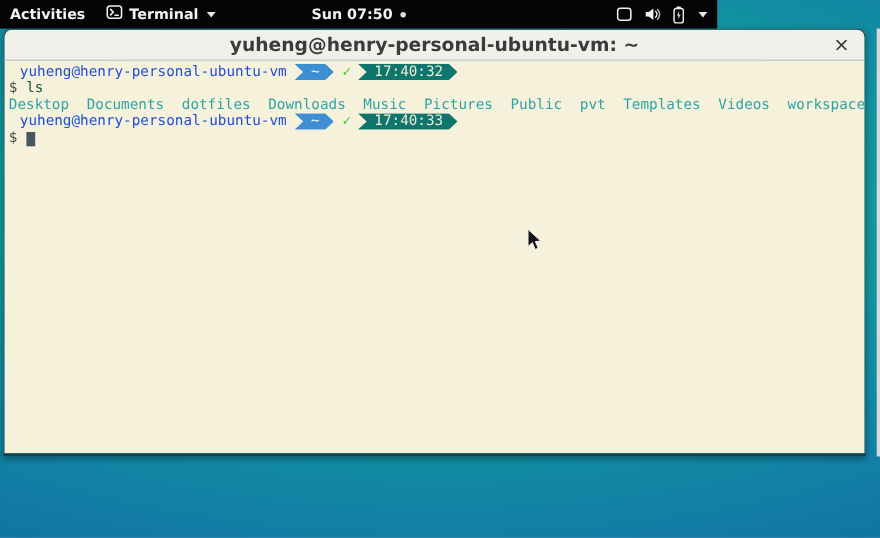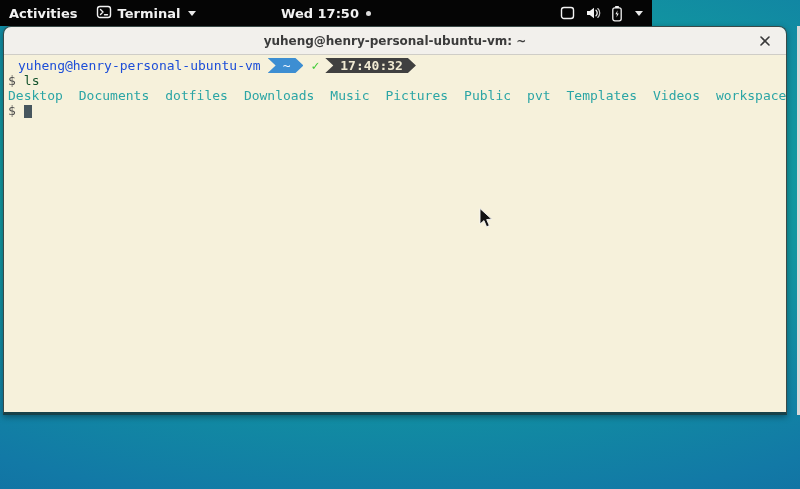--- a/index.html
+++ b/index.html
@@ -40,42 +40,42 @@
     border: 1px solid #3a4a48; border-bottom: 3px solid #17424a;
     box-shadow: 0 2px 6px rgba(0,0,0,0.35);
     display: flex; flex-direction: column; overflow: hidden;
     z-index: 10;
   }
   .titlebar {
     height: 28px; flex: 0 0 28px; background: #f2f0ec;
     border-bottom: 1px solid #cfcdc7;
     display: flex; align-items: center; justify-content: center; position: relative;
   }
-  .title { font-size: 12px; font-weight: 700; color: #3b3b3b; }
+  .title { font-size: 17px; font-weight: 700; color: #3b3b3b; }
   .close-btn {
     position: absolute; right: 12px; top: 5px; width: 18px; height: 18px;
     display: flex; align-items: center; justify-content: center; border-radius: 50%;
   }
   .term {
     flex: 1; background: #f6f1db;
     font-family: "DejaVu Sans Mono", "Liberation Mono", monospace;
     font-size: 13px; color: #4e4e4e;
     padding: 3px 0 0 4px;
   }
   .line { height: 15px; line-height: 15px; white-space: nowrap; }
   .pline { padding-left: 10px; }
   .uh { color: #1d4ed8; }
 
   .pl {
     display: inline-block; height: 15px; line-height: 15px;
     padding: 0 13px 0 15px; vertical-align: top;
     clip-path: polygon(0 0, calc(100% - 8px) 0, 100% 50%, calc(100% - 8px) 100%, 0 100%, 8px 50%);
   }
   .seg-cwd { background: #3d8ed2; color: #f3f8ff; margin-left: 7px; }
-  .seg-time { background: #404040; color: #f0ead2; font-weight: 700; margin-left: 4px; }
+  .seg-time { background: #0f766e; color: #f0ead2; font-weight: 400; margin-left: 4px; }
   .check { color: #3ecb35; font-weight: 700; margin-left: 8px; margin-right: 2px; }
 
   .dollar { color: #4e4e4e; }
   .cmd { color: #14532d; margin-left: 8px; }
   .ls-item { color: #2ba5a5; margin-right: 16px; text-align: center; }
   .cursor-block {
     display: inline-block; width: 8px; height: 13px; margin-left: 8px;
     background: #47565e; vertical-align: text-bottom;
   }
 
@@ -104,21 +104,21 @@
             <line x1="8.5" y1="10.8" x2="11.5" y2="10.8" stroke="#f2f2f2" stroke-width="1.4" stroke-linecap="round"></line>
           </svg>
         </span>
         <span>Terminal</span>
         <span class="caret"></span>
       </div>
     </div>
 
     <div class="tb-center">
       <div class="tb-item" style="pointer-events:auto;">
-        <span>Wed 17:50</span>
+        <span>Sun 07:50</span>
         <span class="notif-dot"></span>
       </div>
     </div>
 
     <div class="tb-right">
       <div class="tb-item sysicons">
         <span>
           <svg width="15" height="16" viewBox="0 0 15 16">
             <rect x="1.5" y="2.5" width="12" height="11" rx="2.5" fill="none" stroke="#f2f2f2" stroke-width="1.4"></rect>
           </svg>
@@ -157,20 +157,23 @@
       <div class="line pline">
         <span class="uh">yuheng@henry-personal-ubuntu-vm</span><span class="pl seg-cwd"><span>~</span></span><span class="check">✓</span><span class="pl seg-time"><span>17:40:32</span></span>
       </div>
 
       <div class="line">
         <span class="dollar">$</span><span class="cmd">ls</span>
       </div>
 
       <div class="line"><span class="ls-item">Desktop</span><span class="ls-item">Documents</span><span class="ls-item">dotfiles</span><span class="ls-item">Downloads</span><span class="ls-item">Music</span><span class="ls-item">Pictures</span><span class="ls-item">Public</span><span class="ls-item">pvt</span><span class="ls-item">Templates</span><span class="ls-item">Videos</span><span class="ls-item">workspace</span></div>
 
+      <div class="line pline">
+        <span class="uh">yuheng@henry-personal-ubuntu-vm</span><span class="pl seg-cwd"><span>~</span></span><span class="check">✓</span><span class="pl seg-time"><span>17:40:33</span></span>
+      </div>
 
       <div class="line">
         <span class="dollar">$</span><span class="cursor-block"></span>
       </div>
     </div>
   </div>
 
   <svg class="pointer" width="15" height="21" viewBox="0 0 15 21">
     <path d="M1,0.5 L1,16 L5,12.6 L7.6,18.8 L10.3,17.6 L7.7,11.6 L12.6,11.1 Z" fill="#111" stroke="#f5f5f5" stroke-width="0.9"></path>
   </svg>

